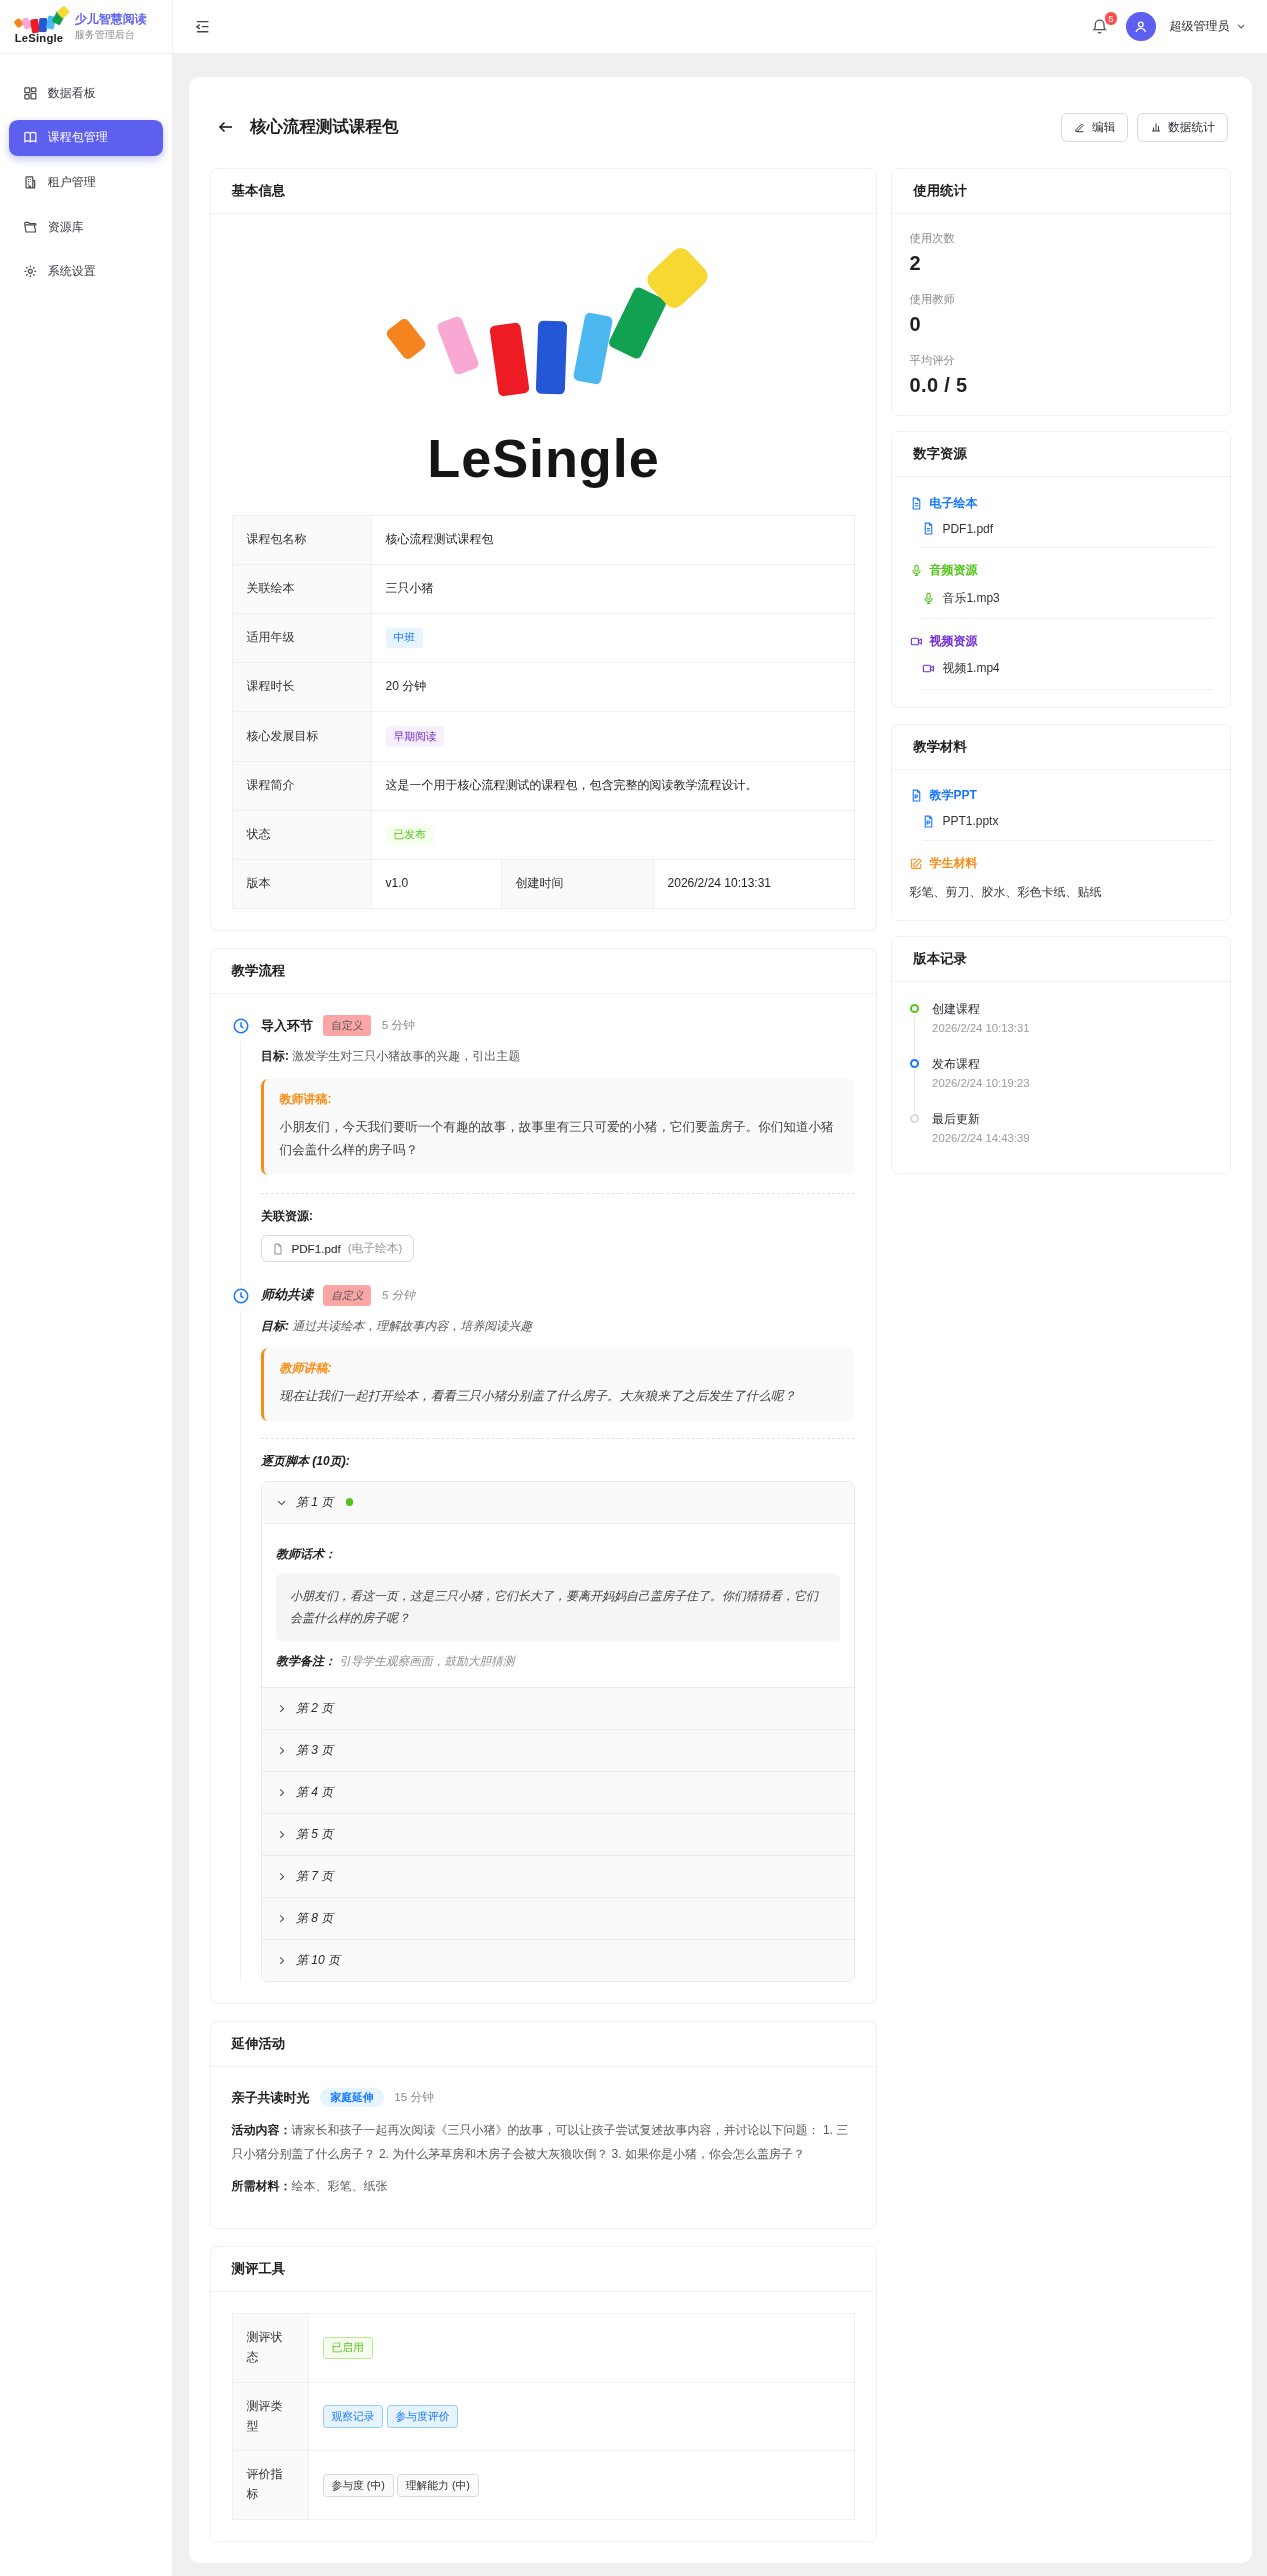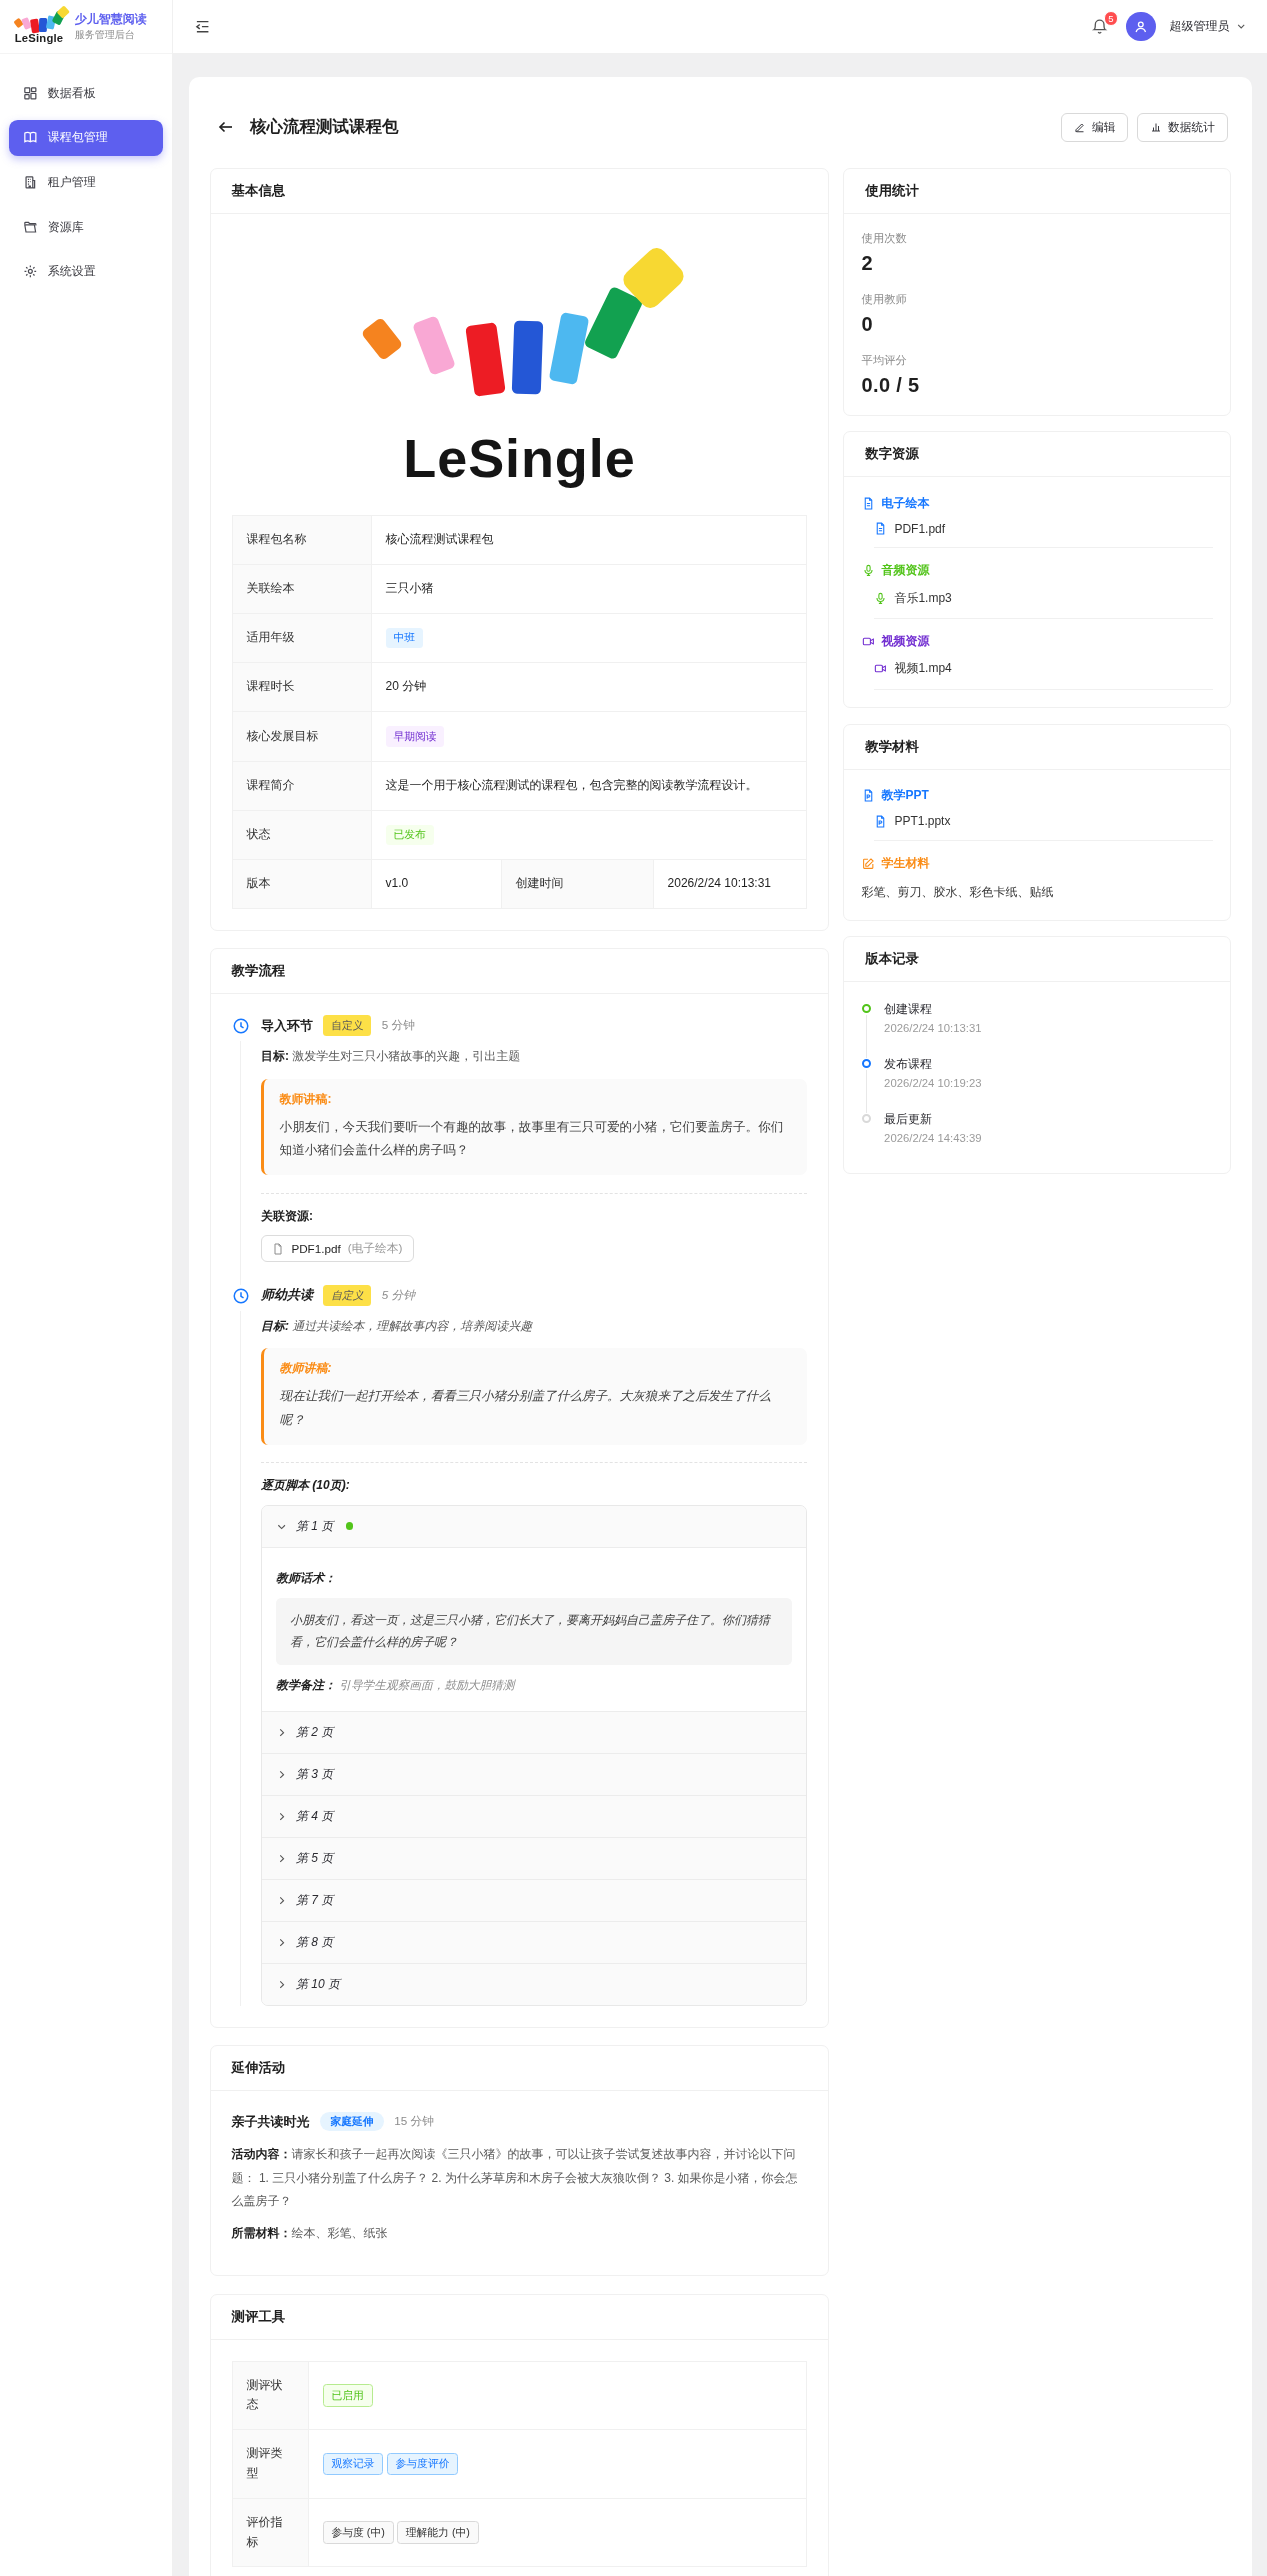--- a/index.html
+++ b/index.html
@@ -37,41 +37,41 @@
   .main { margin-left:173px; padding:22.5px 14.7px 15.6px 15.6px; }
   .container { background:#fff; border-radius:10.4px; padding:36px 21px 21px; min-height:2463px; }
   .page-head { display:flex; align-items:center; margin:0 3.5px 26px; }
   .back-btn { color:#1f1f1f; cursor:pointer; padding:3.5px; }
   .page-title { font-size:16.5px; font-weight:700; margin-left:12px; }
   .head-actions { margin-left:auto; display:flex; gap:8.7px; }
   .btn { display:inline-flex; align-items:center; gap:6px; border:0.9px solid #d9d9d9; background:#fff; border-radius:6px; padding:6px 12px; font-size:11.7px; color:#2b2b31; cursor:pointer; }
   .btn svg { color:#3a3a40; }
   .columns { display:flex; gap:14px; align-items:flex-start; }
   .col-left { flex:1; min-width:0; display:flex; flex-direction:column; gap:17.3px; }
-  .col-right { width:388px; flex-shrink:0; display:flex; flex-direction:column; gap:15.6px; }
+  .col-right { width:340px; flex-shrink:0; display:flex; flex-direction:column; gap:15.6px; }
   .card { background:#fff; border:0.9px solid #f0f0f0; border-radius:7px; }
   .card-head { padding:13px 21px; border-bottom:0.9px solid #f0f0f0; font-size:13.4px; font-weight:700; }
   .card-body { padding:21px; }
   .card-body.sm { padding:17.3px; }
   
   .logo-block { padding:15.6px 0 26px; display:flex; flex-direction:column; align-items:center; }
   .logo-arc { position:relative; width:372px; height:165px; }
   .logo-arc span { position:absolute; border-radius:5.2px; }
   .logo-word { font-size:54px; font-weight:600; color:#151515; letter-spacing:0.9px; margin-top:12px; }
   
   table.desc { width:100%; border-collapse:collapse; border:0.9px solid #f0f0f0; font-size:12px; }
   table.desc td { border:0.9px solid #f0f0f0; padding:14px 14px; vertical-align:middle; line-height:1.65; }
   table.desc td.lbl { background:#fafafa; color:#333; width:139px; }
   table.assess td.lbl { width:76px; }
   
   .tag { display:inline-block; font-size:10.8px; line-height:1.6; padding:1.7px 7.8px; border-radius:3.5px; }
   .tag-blue   { background:#e6f4ff; color:#1677ff; }
   .tag-purple { background:#f9f0ff; color:#722ed1; }
   .tag-green  { background:#f6ffed; color:#52c41a; }
-  .tag-gray   { background:#fde047; color:#595959; }
+  .tag-gray   { background:#fca5a5; color:#595959; }
   .tag-ob-green { background:#f6ffed; color:#52c41a; border:0.9px solid #b7eb8f; }
   .tag-ob-blue  { background:#e6f4ff; color:#1677ff; border:0.9px solid #91caff; }
   .tag-ob-gray  { background:#fafafa; color:#333;    border:0.9px solid #d9d9d9; }
   .pill-blue { background:#e6f4ff; color:#1677ff; border-radius:865px; padding:2.6px 10.4px; font-size:10.8px; font-weight:600; }
   
   .step { position:relative; padding-left:29.4px; }
   .step + .step { margin-top:22.5px;font-style:italic; }
   .step-line { position:absolute; left:8.7px; top:26px; bottom:-22.5px; width:0.9px; background:#f0f0f0; }
   .step:last-child .step-line { bottom:0; }
   .step-icon { position:absolute; left:0; top:1.7px; color:#1677ff; }

